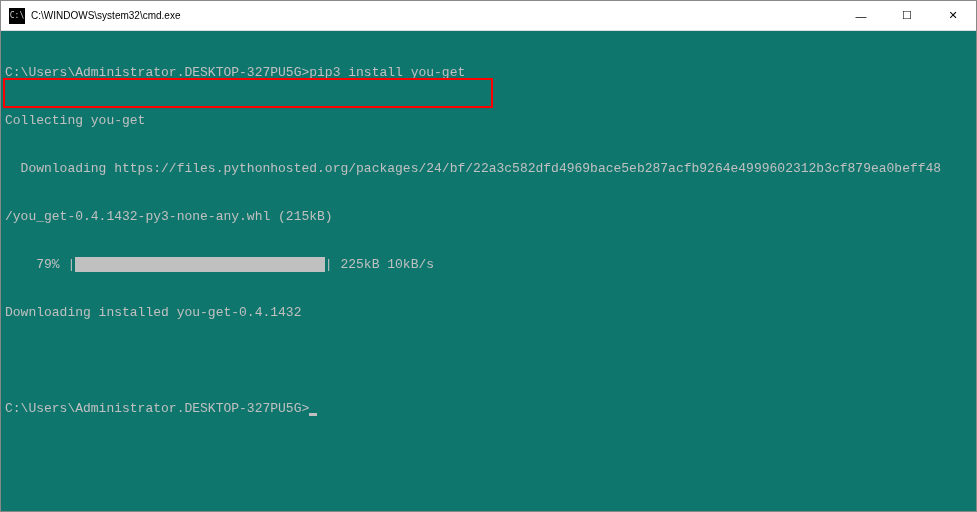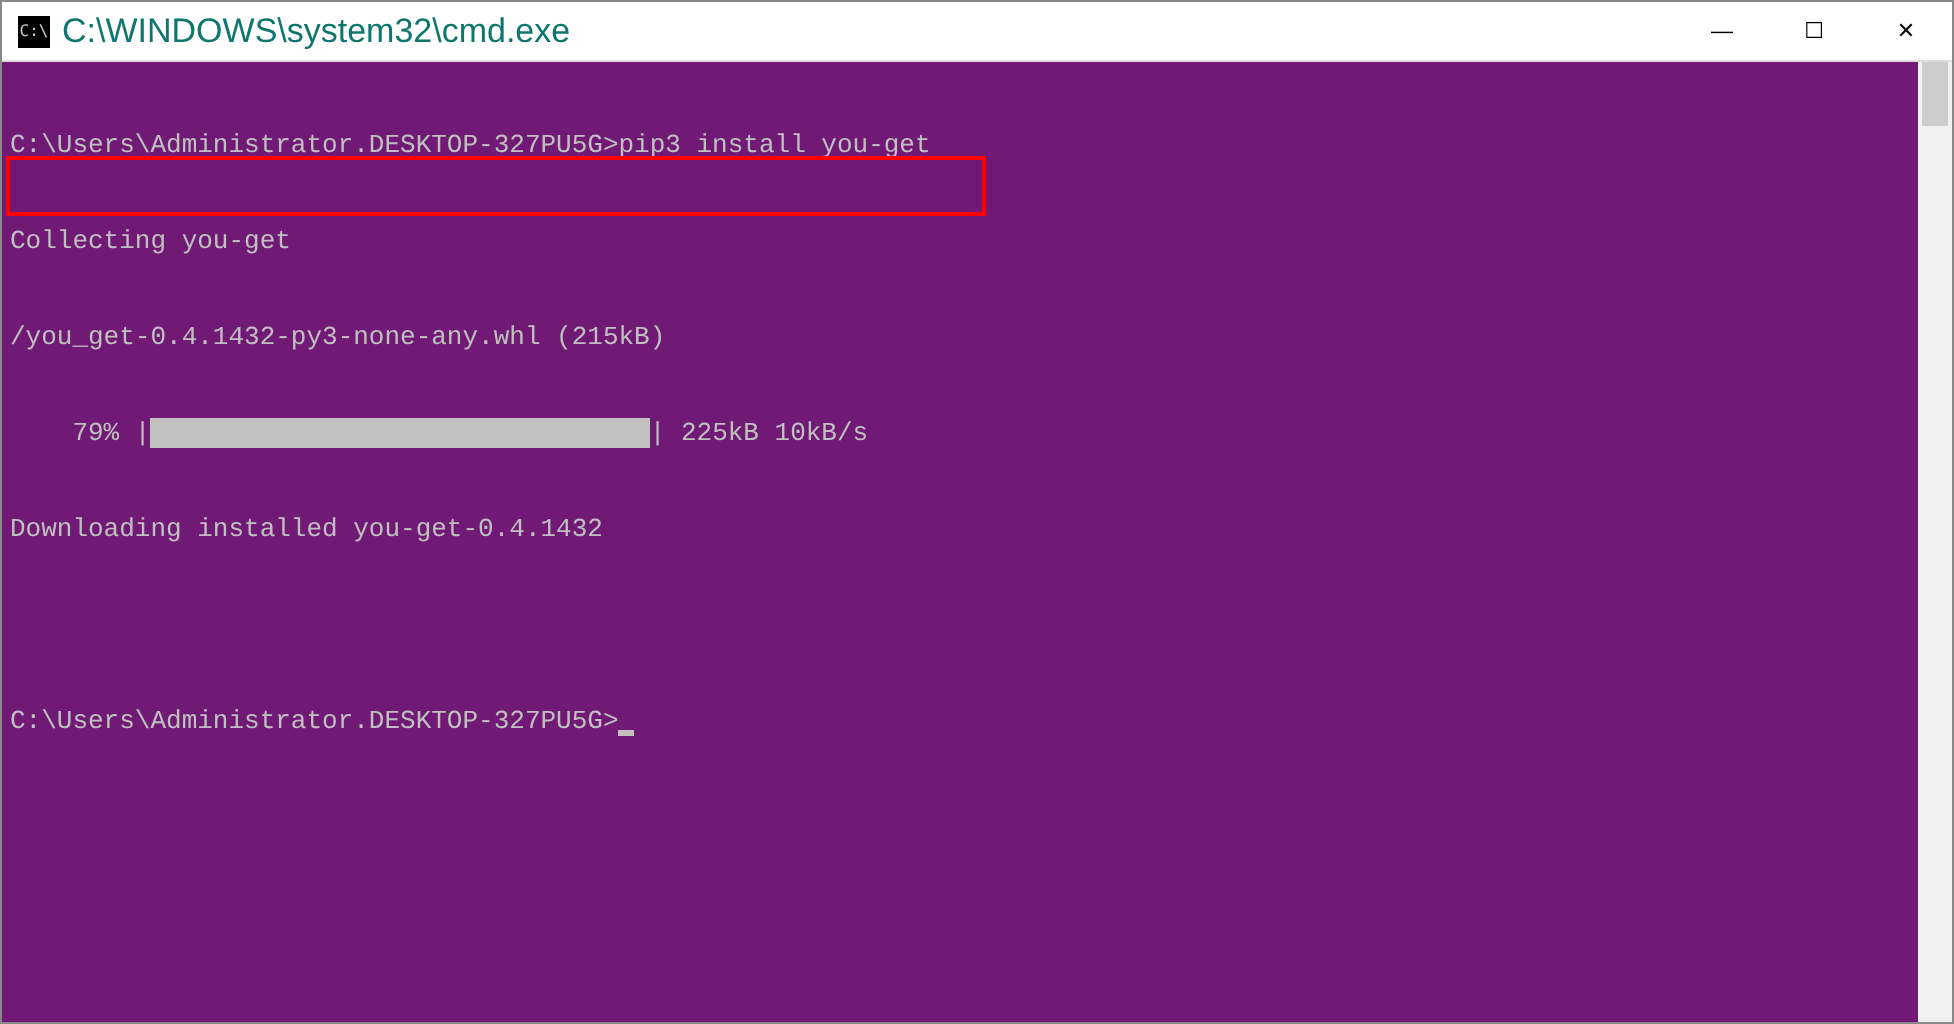--- a/index.html
+++ b/index.html
@@ -31,42 +31,43 @@
       display: flex;
       align-items: center;
       justify-content: center;
       font-size: 8px;
       color: #ccc;
       font-family: Consolas, monospace;
     }
     .titlebar-title {
       flex: 1;
       font-family: 'Segoe UI', Tahoma, sans-serif;
-      font-size: 17px;
-      color: #0f766e;
+      font-size: 10px;
+      color: #000000;
     }
     .titlebar-controls {
       display: flex;
       height: 100%;
     }
     .titlebar-btn {
       width: 46px;
       height: 100%;
       display: flex;
       align-items: center;
       justify-content: center;
       font-family: 'Segoe UI', sans-serif;
       font-size: 11px;
       color: #000;
       cursor: pointer;
     }
     .terminal-area {
       display: flex;
       height: calc(100% - 30px);
-      background: #701a75;
+      background: #0f766e;
+      flex-direction: column;
     }
     .terminal-content {
       flex: 1;
       padding: 2px 4px;
       color: #c0c0c0;
       font-size: 13px;
       line-height: 16px;
       white-space: pre;
       overflow: hidden;
       position: relative;
@@ -128,20 +129,21 @@
     <div class="titlebar-btn close">
       <span>✕</span>
     </div>
   </div>
 </div>
 
 <div class="terminal-area">
   <div class="terminal-content">
     <span class="line"><span>C:\Users\Administrator.DESKTOP-327PU5G&gt;</span><span>pip3 install you-get</span></span>
     <span class="line">Collecting you-get</span>
+    <span class="line">  Downloading https://files.pythonhosted.org/packages/24/bf/22a3c582dfd4969bace5eb287acfb9264e4999602312b3cf879ea0beff48</span>
     <span class="line">/you_get-0.4.1432-py3-none-any.whl (215kB)</span>
     <span class="line"><span>    79% |</span><span class="progress-filled">████████████████████████████████</span><span>| 225kB 10kB/s</span></span>
     <span class="line">Downloading installed you-get-0.4.1432</span>
     <span class="line"></span>
     <span class="line"><span>C:\Users\Administrator.DESKTOP-327PU5G&gt;</span><span class="cursor"></span></span>
     <div class="highlight-box"></div>
   </div>
   <div class="scrollbar">
     <div class="scrollbar-thumb"></div>
   </div>

